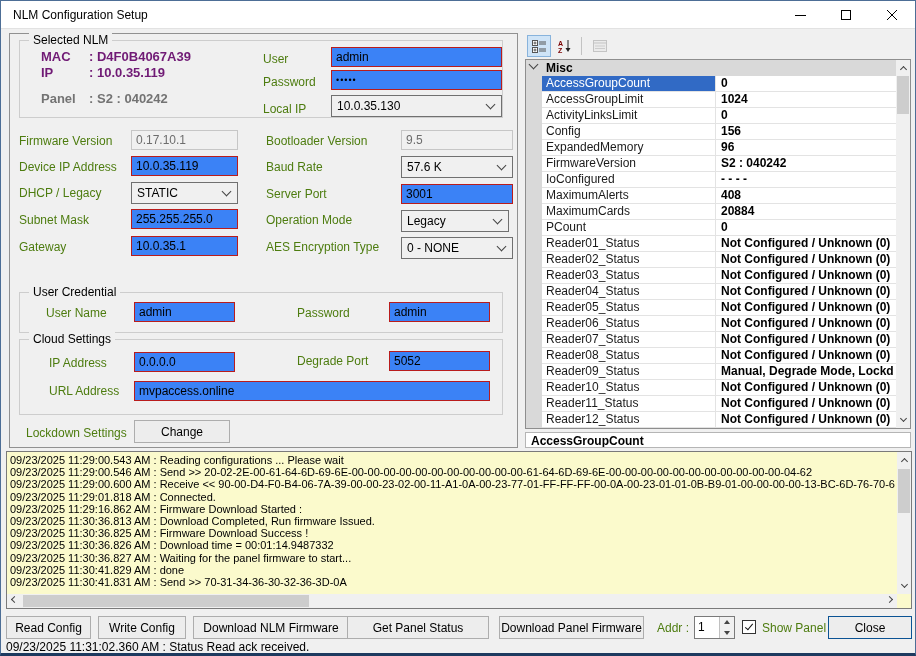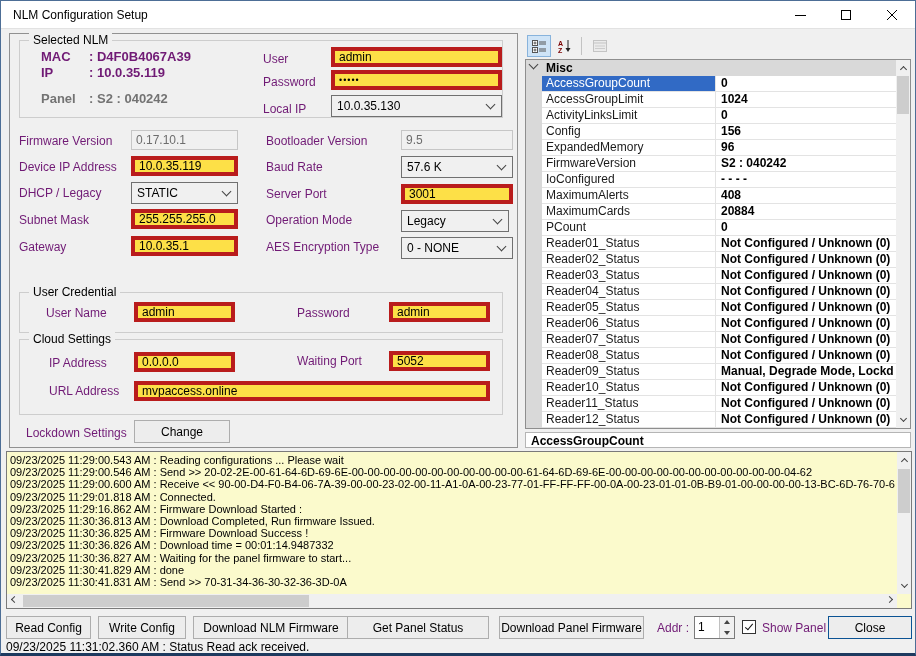--- a/index.html
+++ b/index.html
@@ -11,22 +11,22 @@
     overflow:hidden;
   }
   
   .titlebar { position:absolute; left:0; top:0; width:100%; height:28px; background:#FFFFFF; border-bottom:1px solid #E2E2E2; }
   .title-text { position:absolute; left:12px; top:7px; font-size:12px; color:#000; }
   .winbtn { position:absolute; top:0; width:46px; height:28px; display:flex; align-items:center; justify-content:center; background:transparent; border:none; cursor:default; }
   .winbtn.min { right:92px; } .winbtn.max { right:46px; } .winbtn.close { right:0; }
   .glyph-min { width:11px; height:0; border-top:1px solid #000; display:block; }
   .glyph-max { width:10px; height:10px; border:1px solid #000; display:block; }
   
-  .lbl { position:absolute; font-size:12px; color:#701a75; white-space:nowrap; }
-  .tb { position:absolute; background:#fde047; border:4px solid #b91c1c; font-family:"Liberation Sans",sans-serif; font-size:12px; padding:0 4px; color:#000; }
+  .lbl { position:absolute; font-size:12px; color:#4d7c0f; white-space:nowrap; }
+  .tb { position:absolute; background:#3b82f6; border:1px solid #b91c1c; font-family:"Liberation Sans",sans-serif; font-size:12px; padding:0 4px; color:#000; }
   .tb.dis { background:#F0F0F0; border:1px solid #C6C6C6; color:#6D6D6D; }
   .combo { position:absolute; background:#F0F0F0; border:1px solid #707070; display:flex; align-items:center; justify-content:space-between; padding:0 7px 0 5px; font-size:12px; color:#000; }
   .chev { display:inline-block; width:7px; height:7px; border-right:1.5px solid #444; border-bottom:1.5px solid #444; transform:rotate(45deg); margin-top:-4px; }
   .chev.up { transform:rotate(-135deg); margin-top:4px; }
   .chev.left { transform:rotate(135deg); }
   .chev.right { transform:rotate(-45deg); }
   .chev.sm { width:5px; height:5px; }
   .groupbox { position:absolute; border:1px solid #CDCDCD; }
   .legend { position:absolute; top:-8px; left:9px; background:#F0F0F0; padding:0 4px; font-size:12px; color:#000; white-space:nowrap; }
   .btn { position:absolute; height:23px; background:#EDEDED; border:1px solid #ADADAD; font-family:"Liberation Sans",sans-serif; font-size:12px; color:#000; display:flex; align-items:center; justify-content:center; }
@@ -153,21 +153,21 @@
     <span class="lbl" style="left:36px; top:272px;">User Name</span>
     <input class="tb" style="left: 124px; top: 268px; width: 101px; height: 20px;" value="admin">
     <span class="lbl" style="left:287px; top:272px;">Password</span>
     <input class="tb" style="left: 379px; top: 268px; width: 101px; height: 20px;" value="admin">
 
     <div class="groupbox" style="left:9px; top:305px; width:484px; height:76px;">
       <span class="legend">Cloud Settings</span>
     </div>
     <span class="lbl" style="left:39px; top:322px;">IP Address</span>
     <input class="tb" style="left: 124px; top: 318px; width: 101px; height: 20px;" value="0.0.0.0">
-    <span class="lbl" style="left:287px; top:320px;">Waiting Port</span>
+    <span class="lbl" style="left:287px; top:320px;">Degrade Port</span>
     <input class="tb" style="left: 379px; top: 317px; width: 101px; height: 20px;" value="5052">
     <span class="lbl" style="left:39px; top:350px;">URL Address</span>
     <input class="tb" style="left: 124px; top: 347px; width: 356px; height: 20px;" value="mvpaccess.online">
 
     <span class="lbl" style="left:16px; top:392px;">Lockdown Settings</span>
     <button class="btn" style="left:124px; top:386px; width:96px;">Change</button>
   </div>
 
   <div class="prop-grid">
     <div class="pg-toolbar">

